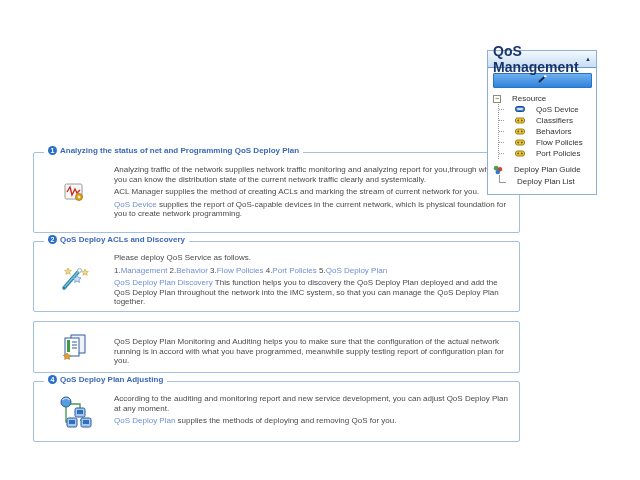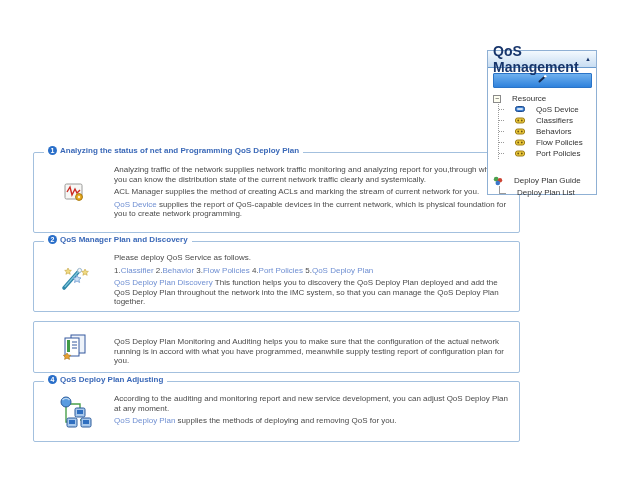--- a/index.html
+++ b/index.html
@@ -64,21 +64,21 @@
     margin-bottom:5px;cursor:pointer;flex-direction:column;
   }
   .tree-row{height:11px;display:flex;align-items:center;gap:11px;cursor:pointer;}
   .tree-children{margin-left:5px;border-left:1px dotted #9a9a9a;}
   .twig{width:5px;height:0;border-top:1px dotted #9a9a9a;flex:0 0 5px;}
   .toggle-box{
     width:8px;height:8px;border:1px solid #8a8a8a;background:#fdfdf0;
     display:flex;align-items:center;justify-content:center;
     font-size:7px;line-height:7px;color:#333;box-sizing:border-box;flex:0 0 8px;
   }
-  .guide-row{margin-top:16px;}
+  .guide-row{margin-top:5px;}
   .list-row{margin-top:1px;}
   .l-line{
     width:6px;height:7px;border-left:1px solid #9a9a9a;border-bottom:1px solid #9a9a9a;
     margin:-6px 0 0 6px;flex:0 0 6px;
   }
   .mini-icon{flex:0 0 auto;display:flex;align-items:center;}
 </style>
 </head>
 <body>
 
@@ -98,35 +98,35 @@
   <div class="sec-body">
       <p><span>Analyzing traffic of the network supplies network traffic monitoring and analyzing report for you,through which you can know the distribution state of the current network traffic clearly and systemically.</span></p>
       <p><span>ACL Manager supplies the method of creating ACLs and marking the stream of current network for you.</span></p>
       <p><span class="link">QoS Device</span><span> supplies the report of QoS-capable devices in the current network, which is physical foundation for you to create network programming.</span></p>
     </div>
 </div>
 
 <div class="section" id="sec2">
   <div class="legend">
     <span class="num">2</span>
-    <span class="sec-title">QoS Manager Plan and Discovery</span>
+    <span class="sec-title">QoS Deploy ACLs and Discovery</span>
   </div>
   <div class="sec-icon">
     <svg width="30" height="30" viewBox="0 0 30 30">
       <line x1="4" y1="26" x2="19" y2="9" stroke="#2e86a8" stroke-width="3.6" stroke-linecap="round"></line>
       <line x1="5" y1="24.6" x2="18" y2="10" stroke="#7fc6dc" stroke-width="1.2" stroke-linecap="round"></line>
       <circle cx="19.6" cy="8.4" r="2" fill="#f2f6fa" stroke="#9db8cc"></circle>
       <path d="M8 6 l1 2.2 2.4 .2 -1.8 1.6 .6 2.3 -2.2 -1.3 -2.1 1.3 .6 -2.3 -1.8 -1.6 2.4 -.2 Z" fill="#f2dc82" stroke="#c2a13a" stroke-width="0.6"></path>
       <path d="M25 7 l1 2.2 2.4 .2 -1.8 1.6 .6 2.3 -2.2 -1.3 -2.1 1.3 .6 -2.3 -1.8 -1.6 2.4 -.2 Z" fill="#f2dc82" stroke="#c2a13a" stroke-width="0.6"></path>
       <path d="M17 13 l1.2 2.6 2.8 .3 -2.1 1.9 .7 2.7 -2.6 -1.5 -2.5 1.5 .7 -2.7 -2.1 -1.9 2.8 -.3 Z" fill="#cfe2f5" stroke="#6f9bd0" stroke-width="0.8"></path>
     </svg>
   </div>
   <div class="sec-body">
       <p><span>Please deploy QoS Service as follows.</span></p>
-      <p><span>1.</span><span class="link">Classifier</span><span> 2.</span><span class="link">Behavior</span><span> 3.</span><span class="link">Flow Policies</span><span> 4.</span><span class="link">Port Policies</span><span> 5.</span><span class="link">QoS Deploy Plan</span></p>
+      <p><span>1.</span><span class="link">Management</span><span> 2.</span><span class="link">Behavior</span><span> 3.</span><span class="link">Flow Policies</span><span> 4.</span><span class="link">Port Policies</span><span> 5.</span><span class="link">QoS Deploy Plan</span></p>
       <p><span class="link">QoS Deploy Plan Discovery</span><span> This function helps you to discovery the QoS Deploy Plan deployed and add the QoS Deploy Plan throughout the network into the iMC system, so that you can manage the QoS Deploy Plan together.</span></p>
     </div>
 </div>
 
 <div class="section" id="sec3">
   <div class="sec-icon">
     <svg width="28" height="28" viewBox="0 0 28 28">
       <rect x="10" y="2" width="14" height="18" fill="#eef3fa" stroke="#35589e"></rect>
       <rect x="4" y="5" width="14" height="18" fill="#ffffff" stroke="#35589e"></rect>
       <rect x="6" y="7" width="3" height="12" fill="#3f9a46"></rect>

